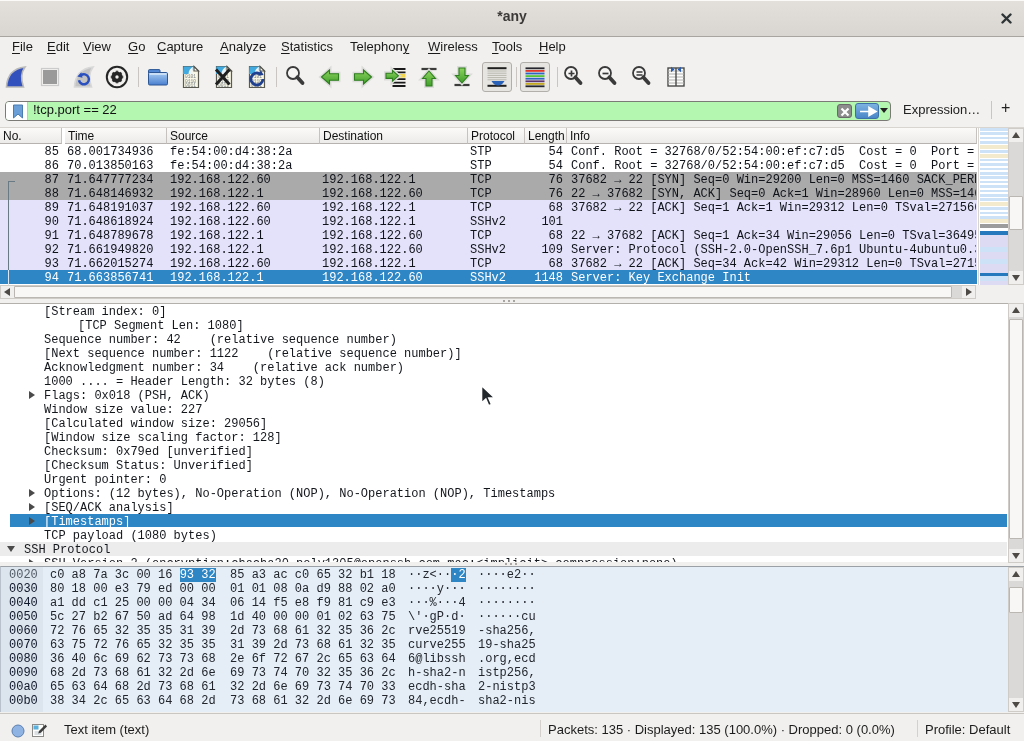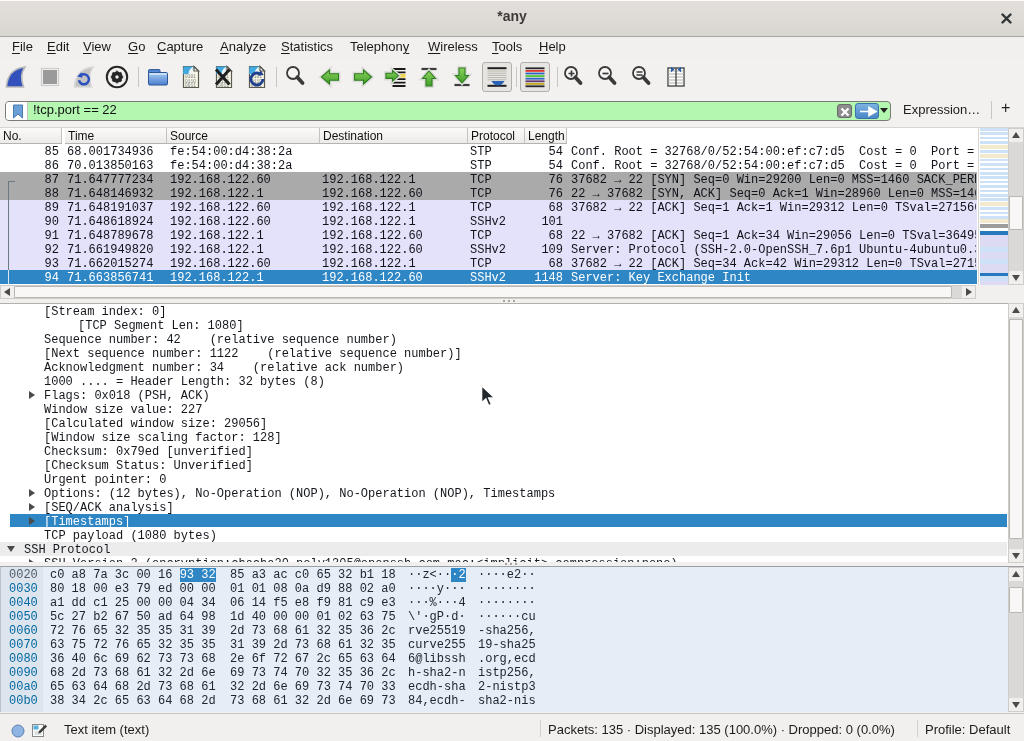--- a/index.html
+++ b/index.html
@@ -58,21 +58,21 @@
 #split1 { left:0; top:299px; width:1024px; height:4px; background:#f1f0ee; }
 
 #details { left:0; top:303px; width:1024px; height:259px; background:#fff; border-top:1px solid #b3b0ac; overflow:hidden; }
 .drow { position:absolute; left:0; width:1008px; height:14px; font-family:"Liberation Mono", monospace; font-size:12px; line-height:14px; color:#14171c; white-space:pre; }
 .tri-r { position:absolute; width:0; height:0; border-top:4px solid transparent; border-bottom:4px solid transparent; border-left:6px solid #4a4a4a; }
 .tri-d { position:absolute; width:0; height:0; border-left:4px solid transparent; border-right:4px solid transparent; border-top:6px solid #4a4a4a; }
 
 #hexpane { left:0; top:566px; width:1024px; height:146px; background:#e5eef7; border-top:1px solid #9aa0a6; border-left:1px solid #b9c2cc; overflow:hidden; }
 #hexgutter { position:absolute; left:0; top:0; width:42px; height:146px; background:#dce4ed; }
 .xrow { position:absolute; left:0; width:1008px; height:14px; font-family:"Liberation Mono", monospace; font-size:12px; line-height:14px; white-space:pre; color:#22262c; }
-.xoff { position:absolute; left:8px; top:1px; color:#0369a1; }
+.xoff { position:absolute; left:8px; top:1px; color:#0f172a; }
 .xhex { position:absolute; left:49px; top:1px; }
 .xa1 { position:absolute; left:407px; top:1px; } .xa2 { position:absolute; left:477px; top:1px; }
 .hl { background:#2e86c5; color:#fff; }
 
 #statusbar { left:0; top:713px; width:1024px; height:28px; background:#f1f0ee; border-top:1px solid #c9c6c2; font-size:13px; color:#1c1c1c; }
 </style>
 </head>
 <body>
 
 <div id="titlebar" class="abs"></div>
@@ -291,20 +291,21 @@
   <div id="fplus">+</div>
 </div>
 
 <div id="plist" class="abs">
   <div class="hc" style="left:0;width:62px">No.</div>
   <div class="hc" style="left:65px;width:102px">Time</div>
   <div class="hc" style="left:167px;width:153px">Source</div>
   <div class="hc" style="left:320px;width:148px">Destination</div>
   <div class="hc" style="left:468px;width:57px">Protocol</div>
   <div class="hc" style="left:525px;width:42px">Length</div>
+  <div class="hc" style="left:567px;width:410px">Info</div>
   <div id="prows">
       <div class="prow" style="top:16px;background:#ffffff;color:#10131a"><span class="c-no">85</span><span class="c-t">68.001734936</span><span class="c-s">fe:54:00:d4:38:2a</span><span class="c-d"></span><span class="c-p">STP</span><span class="c-l">54</span><span class="c-i">Conf. Root = 32768/0/52:54:00:ef:c7:d5  Cost = 0  Port = 0x8003</span></div>
       <div class="prow" style="top:30px;background:#ffffff;color:#10131a"><span class="c-no">86</span><span class="c-t">70.013850163</span><span class="c-s">fe:54:00:d4:38:2a</span><span class="c-d"></span><span class="c-p">STP</span><span class="c-l">54</span><span class="c-i">Conf. Root = 32768/0/52:54:00:ef:c7:d5  Cost = 0  Port = 0x8003</span></div>
       <div class="prow" style="top:44px;background:#aaaaaa;color:#10131a"><span class="c-no">87</span><span class="c-t">71.647777234</span><span class="c-s">192.168.122.60</span><span class="c-d">192.168.122.1</span><span class="c-p">TCP</span><span class="c-l">76</span><span class="c-i">37682 → 22 [SYN] Seq=0 Win=29200 Len=0 MSS=1460 SACK_PERM=1 TSval=2715662</span></div>
       <div class="prow" style="top:58px;background:#aaaaaa;color:#10131a"><span class="c-no">88</span><span class="c-t">71.648146932</span><span class="c-s">192.168.122.1</span><span class="c-d">192.168.122.60</span><span class="c-p">TCP</span><span class="c-l">76</span><span class="c-i">22 → 37682 [SYN, ACK] Seq=0 Ack=1 Win=28960 Len=0 MSS=1460 SACK_PERM=1</span></div>
       <div class="prow" style="top:72px;background:#e4e2fa;color:#10131a"><span class="c-no">89</span><span class="c-t">71.648191037</span><span class="c-s">192.168.122.60</span><span class="c-d">192.168.122.1</span><span class="c-p">TCP</span><span class="c-l">68</span><span class="c-i">37682 → 22 [ACK] Seq=1 Ack=1 Win=29312 Len=0 TSval=2715662 TSecr=364956</span></div>
       <div class="prow" style="top:86px;background:#e4e2fa;color:#10131a"><span class="c-no">90</span><span class="c-t">71.648618924</span><span class="c-s">192.168.122.60</span><span class="c-d">192.168.122.1</span><span class="c-p">SSHv2</span><span class="c-l">101</span></div>
       <div class="prow" style="top:100px;background:#e4e2fa;color:#10131a"><span class="c-no">91</span><span class="c-t">71.648789678</span><span class="c-s">192.168.122.1</span><span class="c-d">192.168.122.60</span><span class="c-p">TCP</span><span class="c-l">68</span><span class="c-i">22 → 37682 [ACK] Seq=1 Ack=34 Win=29056 Len=0 TSval=364957 TSecr=27156</span></div>
       <div class="prow" style="top:114px;background:#e4e2fa;color:#10131a"><span class="c-no">92</span><span class="c-t">71.661949820</span><span class="c-s">192.168.122.1</span><span class="c-d">192.168.122.60</span><span class="c-p">SSHv2</span><span class="c-l">109</span><span class="c-i">Server: Protocol (SSH-2.0-OpenSSH_7.6p1 Ubuntu-4ubuntu0.3)</span></div>
       <div class="prow" style="top:128px;background:#e4e2fa;color:#10131a"><span class="c-no">93</span><span class="c-t">71.662015274</span><span class="c-s">192.168.122.60</span><span class="c-d">192.168.122.1</span><span class="c-p">TCP</span><span class="c-l">68</span><span class="c-i">37682 → 22 [ACK] Seq=34 Ack=42 Win=29312 Len=0 TSval=2715676 TSecr=3649</span></div>

